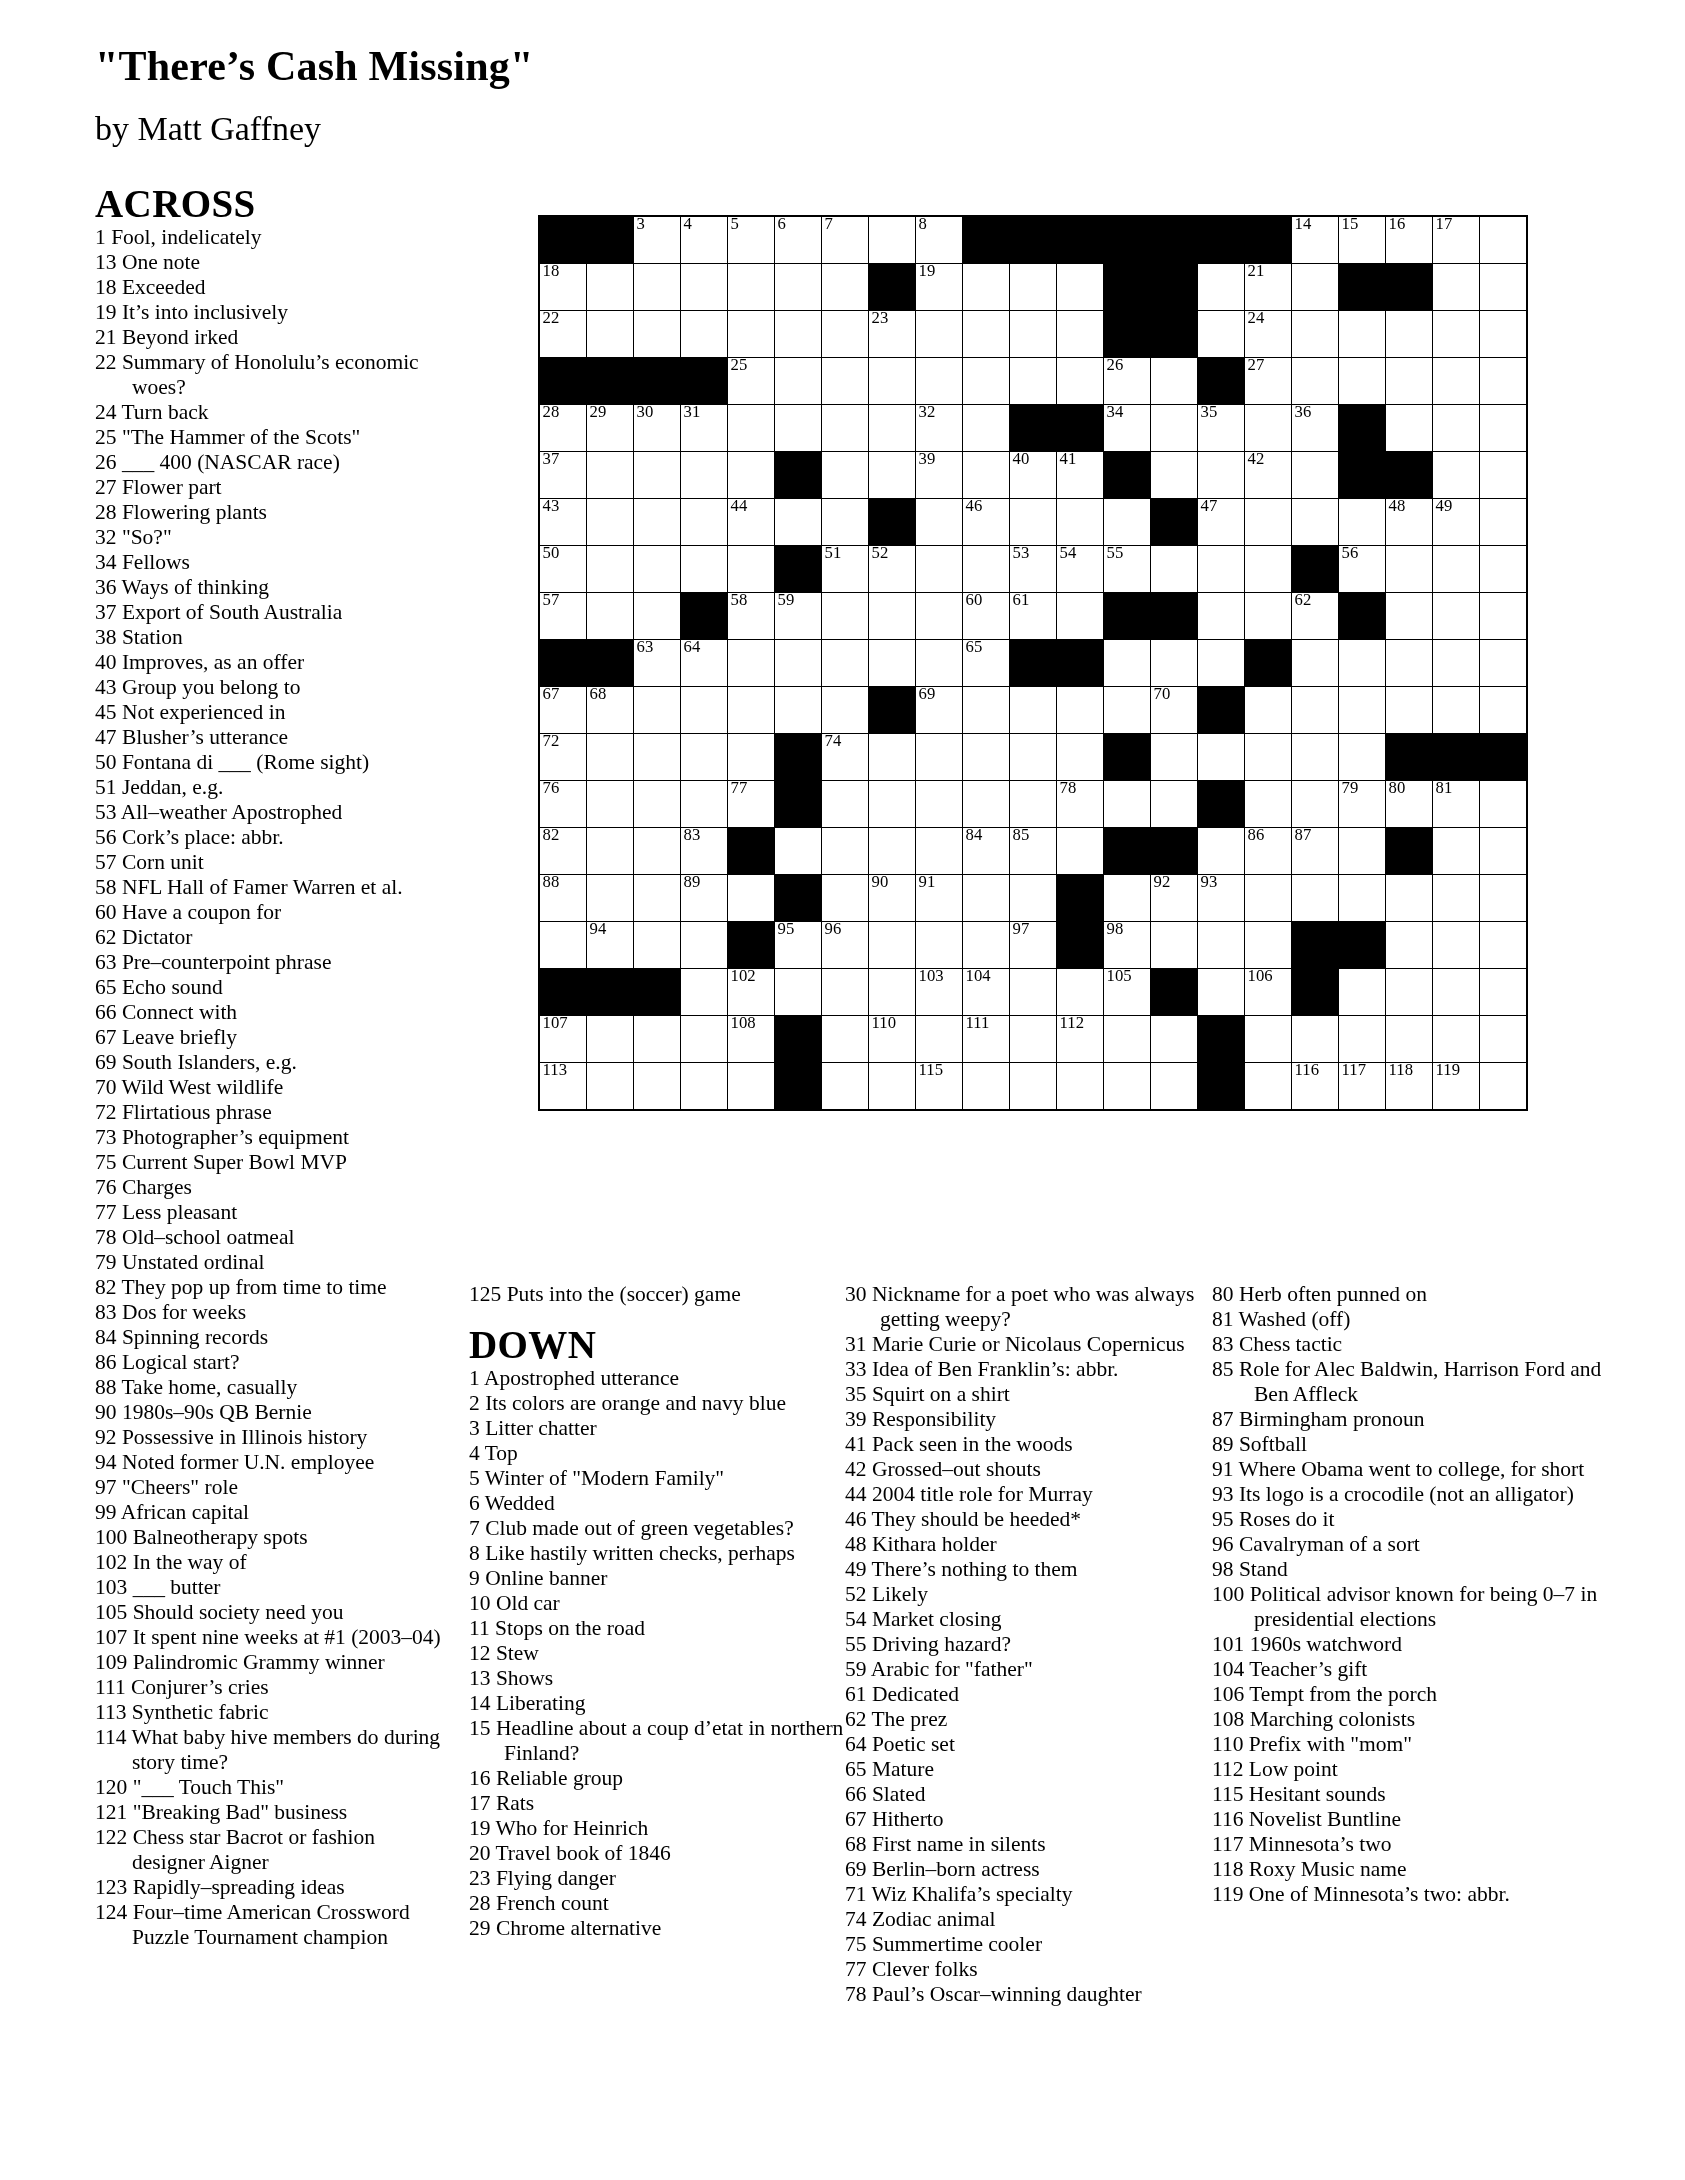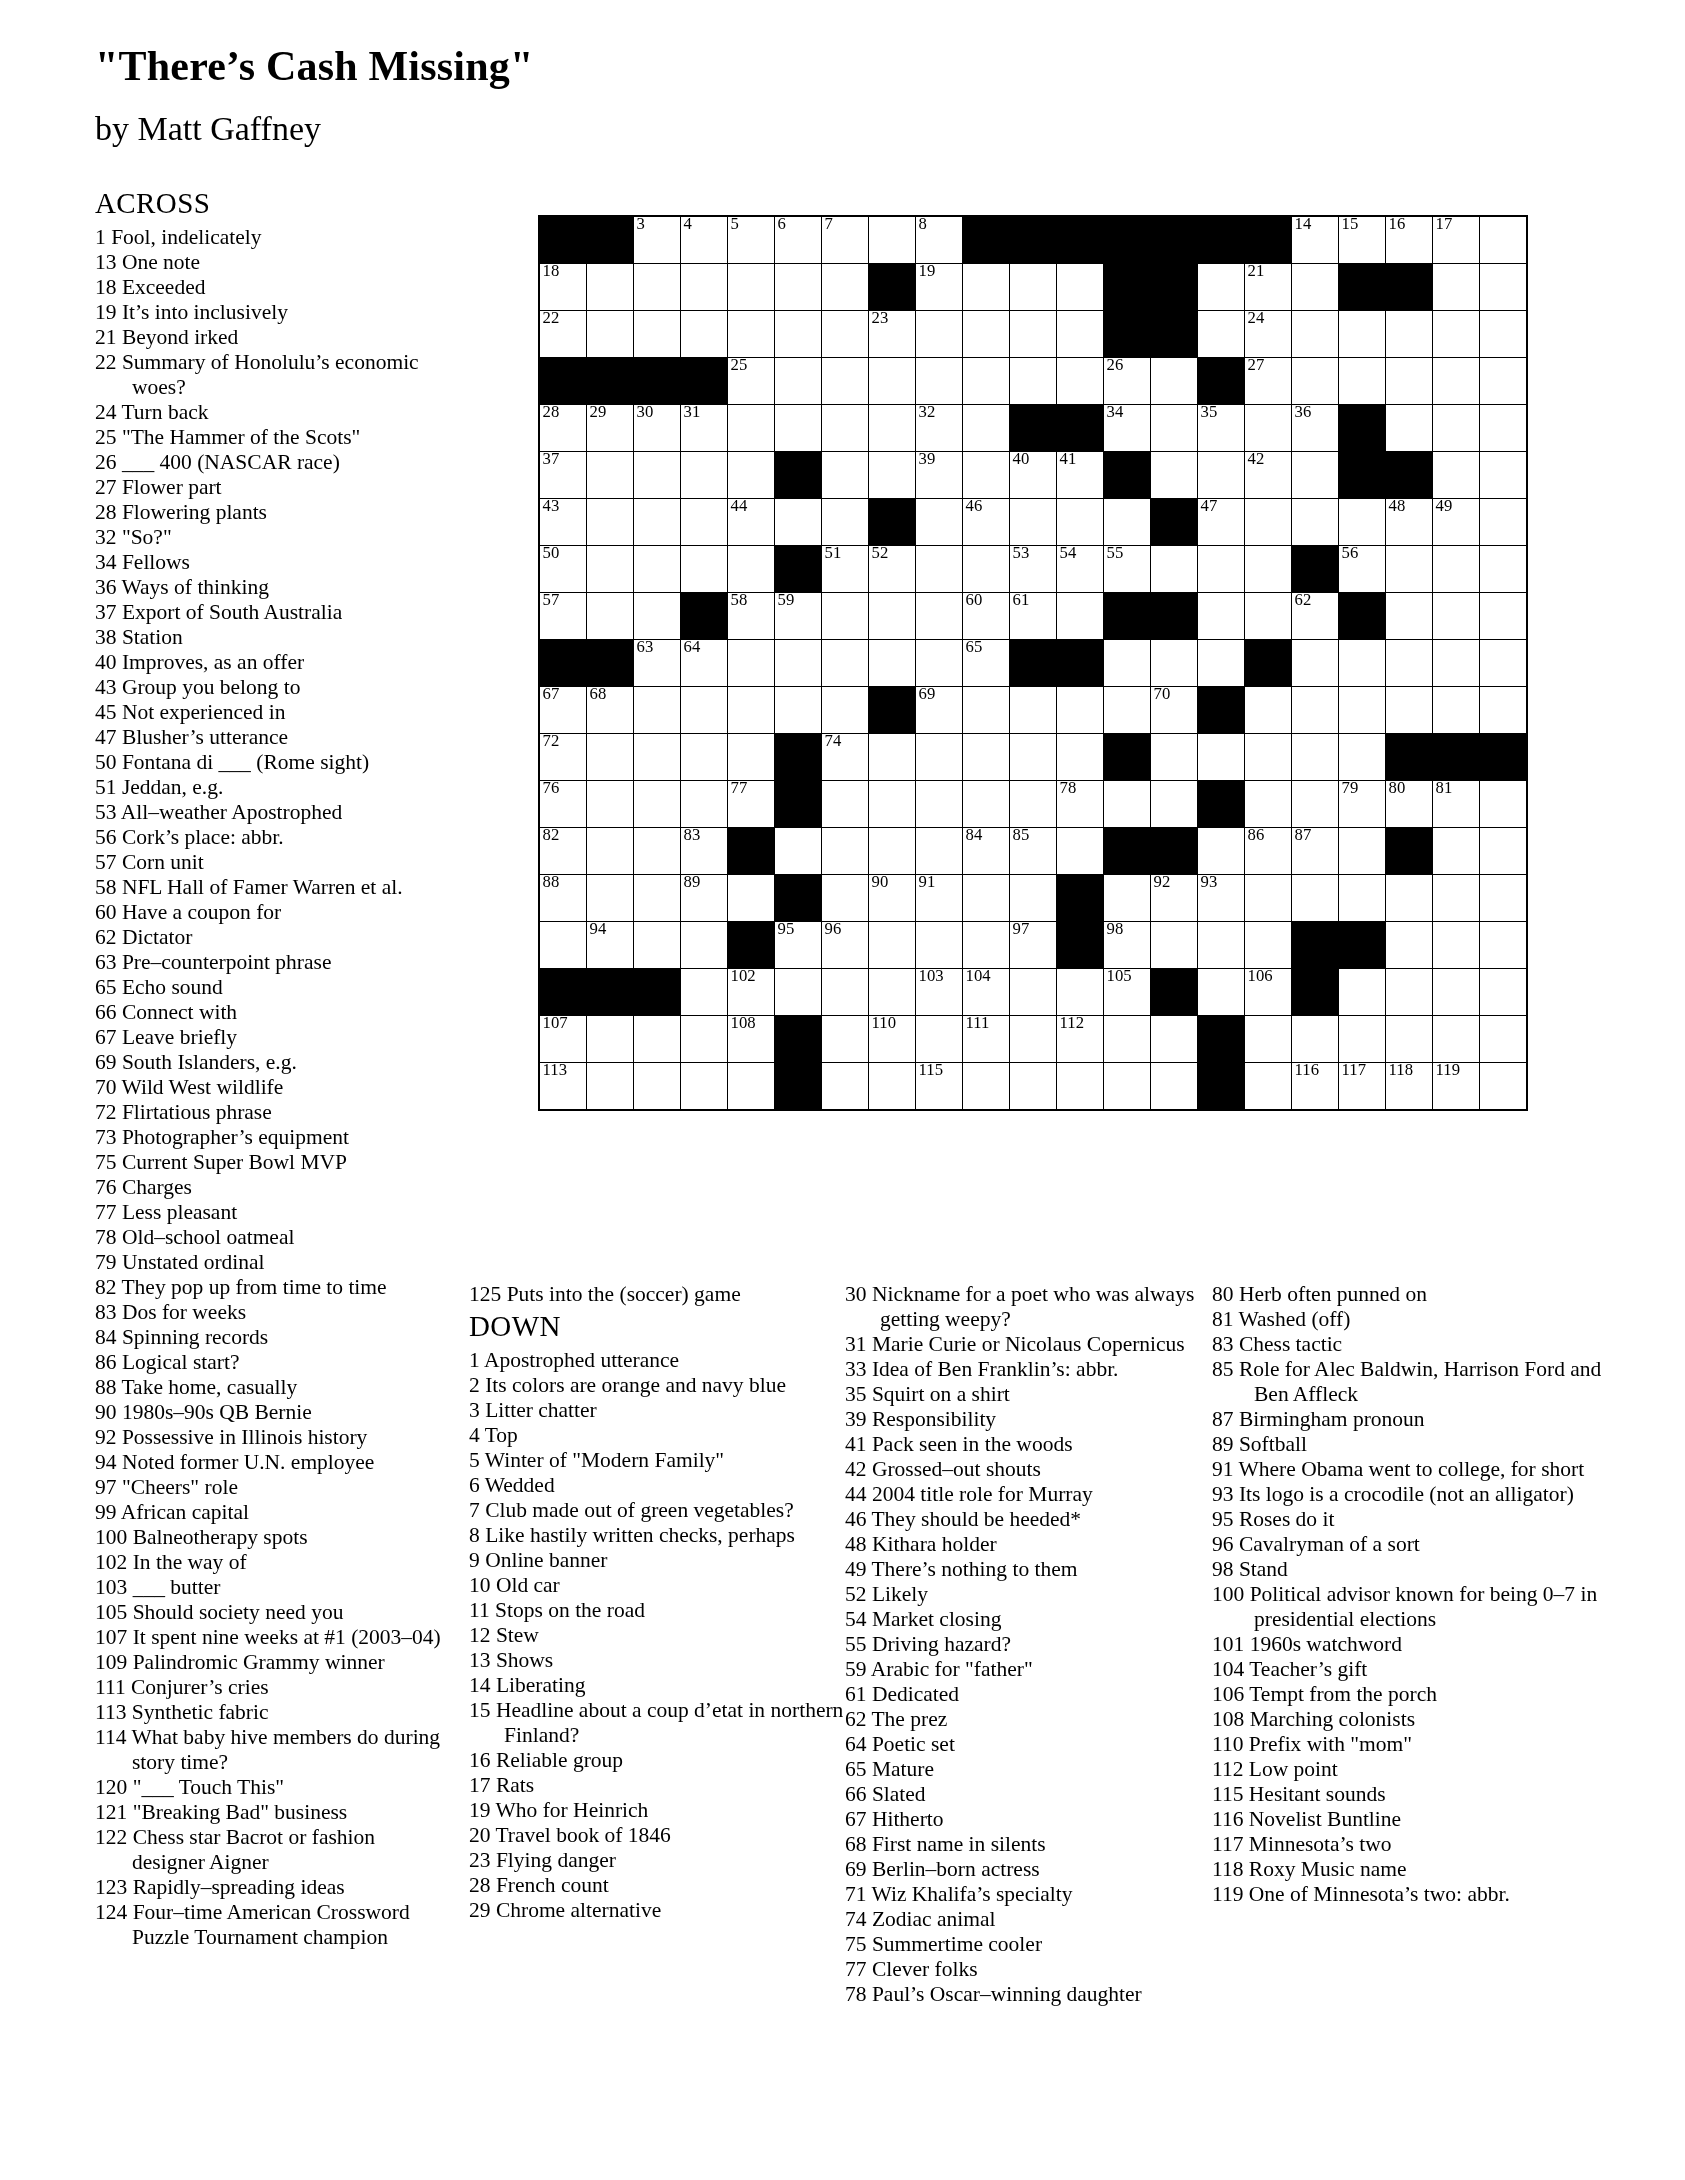--- a/index.html
+++ b/index.html
@@ -46,27 +46,27 @@
     position: absolute;
     font-size: 21.5px;
     line-height: 25px;
   }
   #col-1 { left: 95px; top: 186px;  width: 351px; }
   #col-2 { left: 469px; top: 1282px; width: 386px; }
   #col-3 { left: 845px; top: 1282px; width: 386px; }
   #col-4 { left: 1212px; top: 1282px; width: 404px; }
 
   .section-head {
-    font-size: 29px;
-    font-weight: normal;
+    font-size: 39px;
+    font-weight: bold;
     letter-spacing: 0.4px;
     margin: 0 0 3.5px 0;
     line-height: 35px;
   }
-  .section-head.down-head { margin-top: 2px; }
+  .section-head.down-head { margin-top: 20px; }
 
   .clue {
     display: block;
     padding-left: 35px;
     text-indent: -35px;
     margin: 0;
   }
   .clue .num { }
   #col-1 .clue { padding-left: 37px; text-indent: -37px; }
   #col-4 .clue { padding-left: 42px; text-indent: -42px; }

